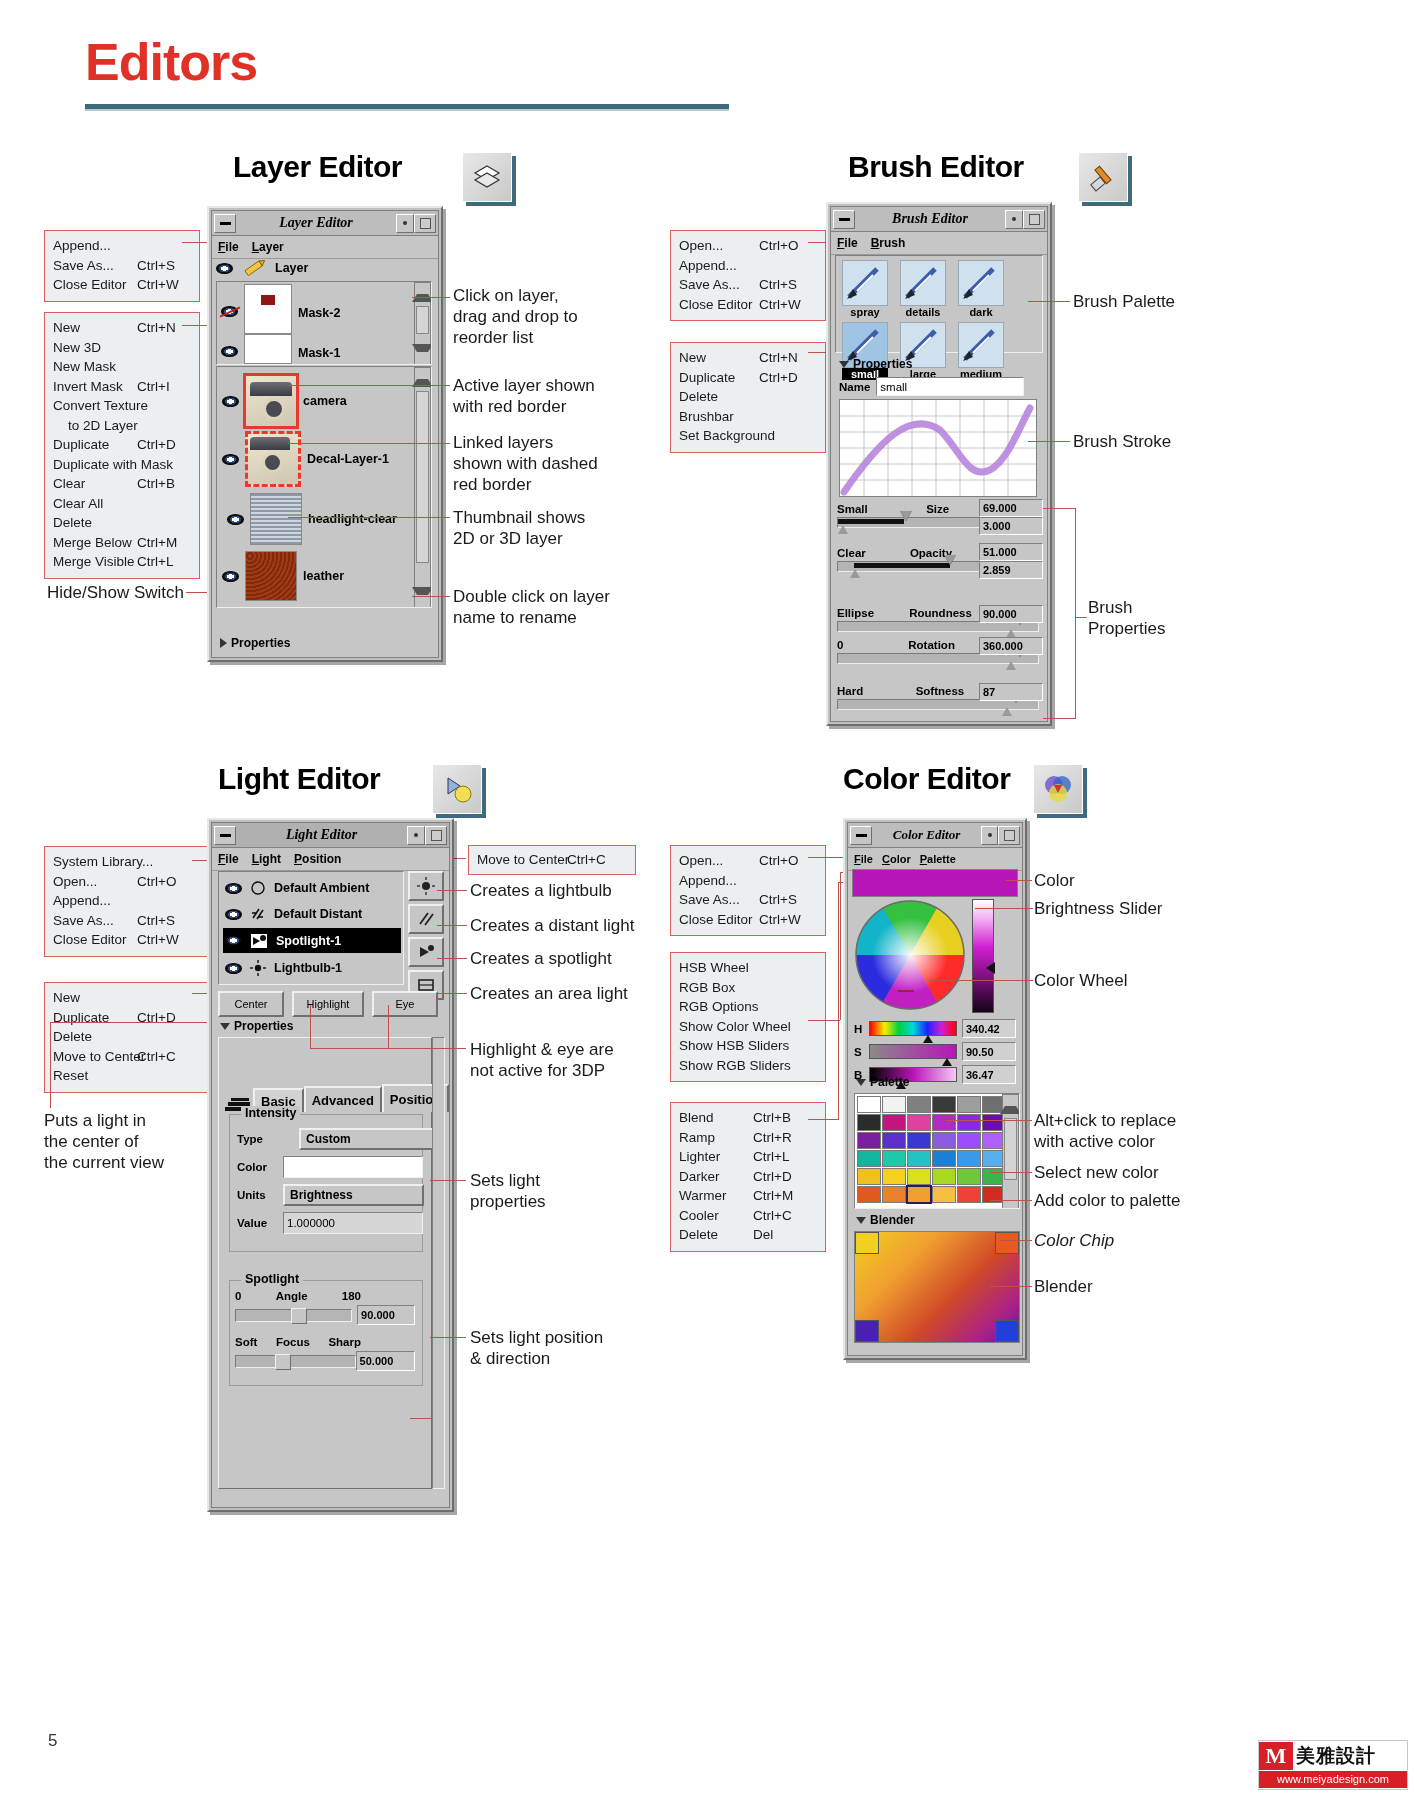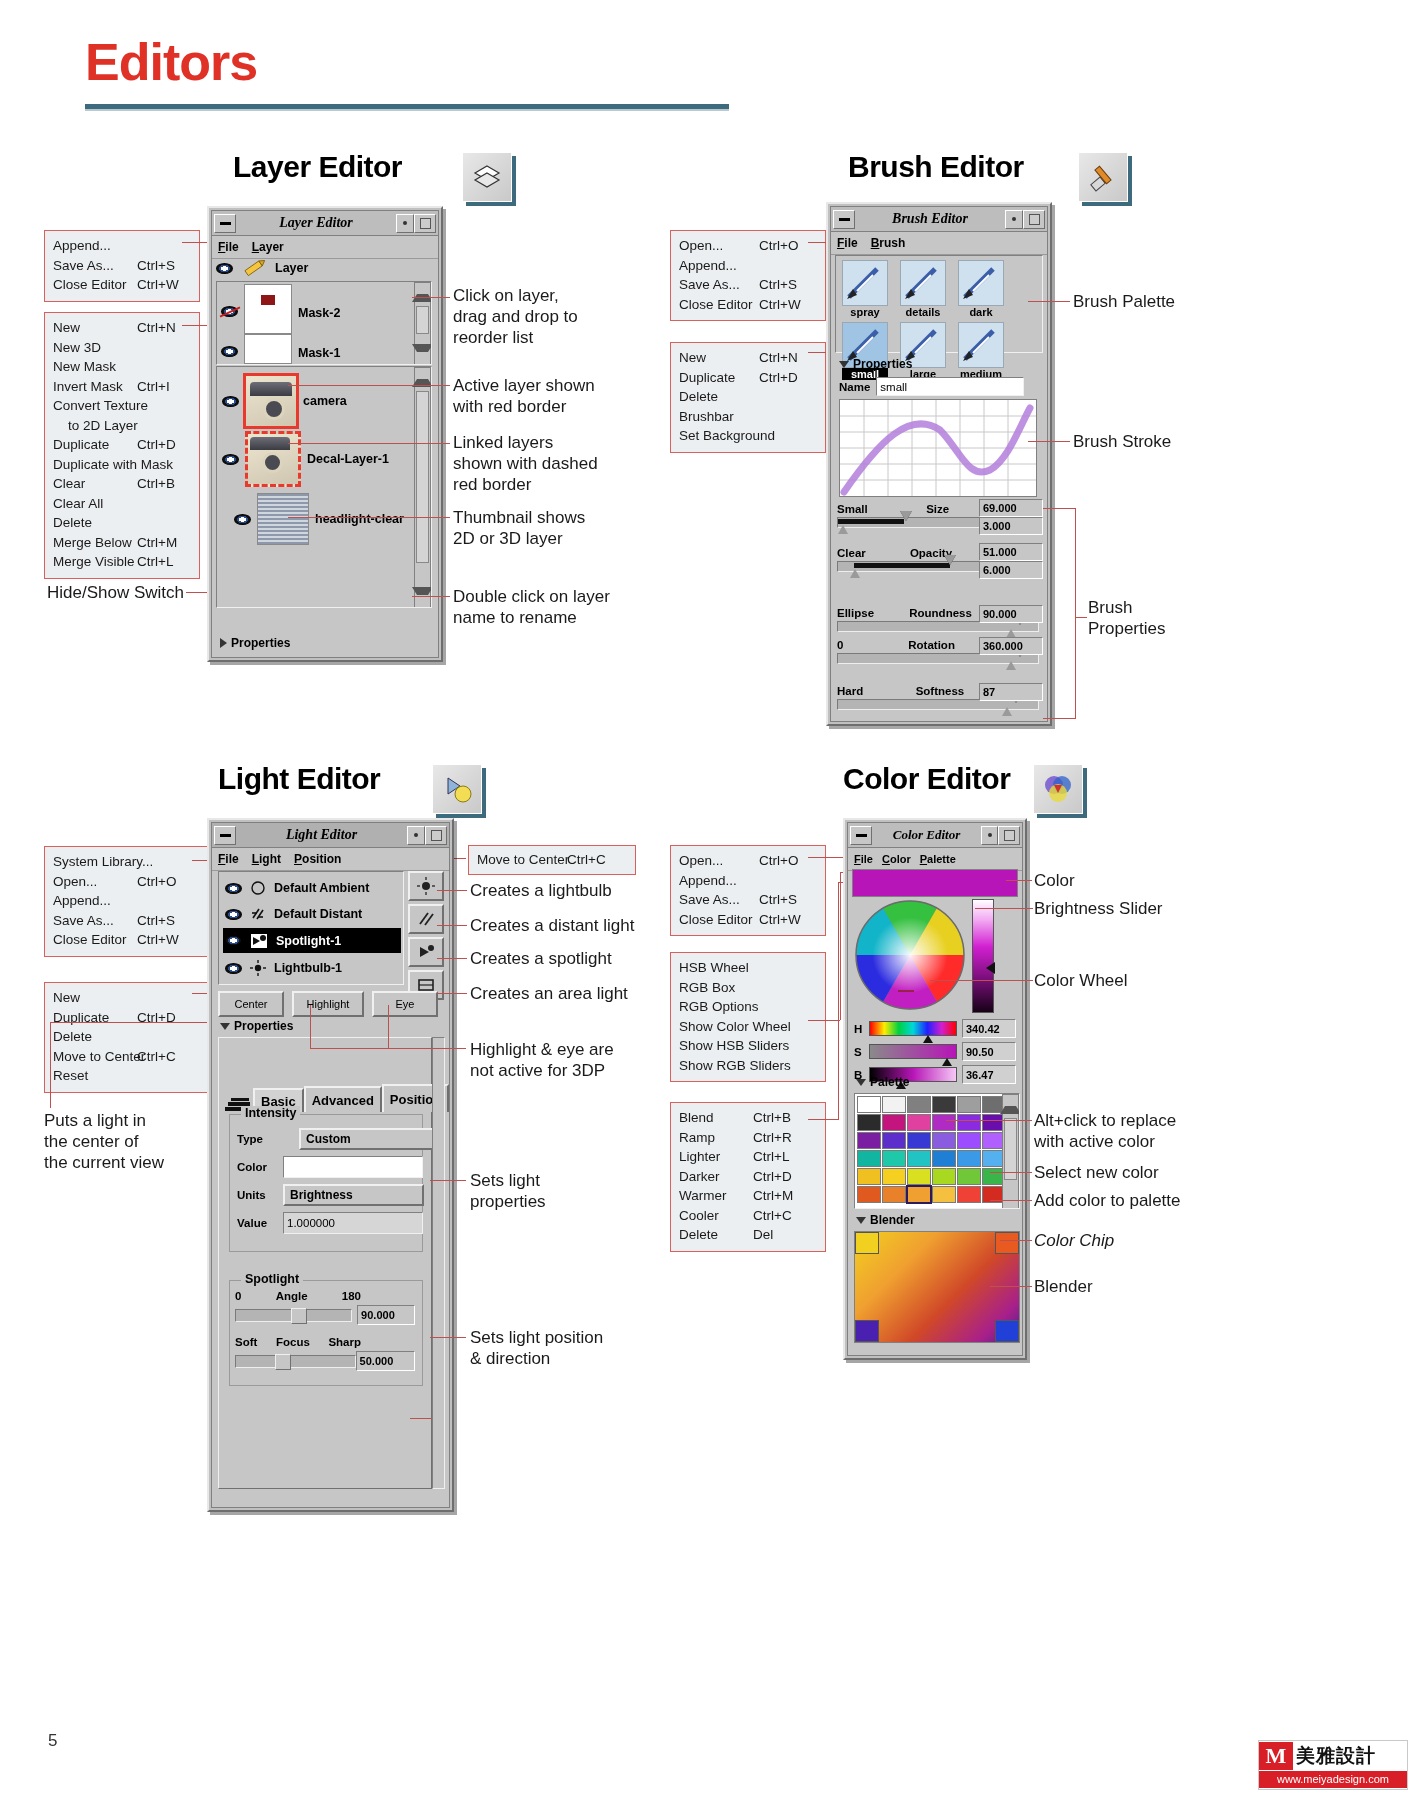--- a/index.html
+++ b/index.html
@@ -399,30 +399,39 @@
               <div class="outer"></div>
             </div>
           <div class="thumb linked" style="width:50px;height:50px;overflow:hidden;position:relative;background:linear-gradient(160deg,#efe6d0,#cfc6b2);">
             <div style="position:absolute;left:2px;top:3px;width:40px;height:13px;background:linear-gradient(180deg,#6e6e78,#3b3b44);border-radius:4px 4px 0 0;"></div>
             <div style="position:absolute;left:14px;top:18px;width:15px;height:15px;border-radius:50%;background:#4a4a52;border:3px solid #ddd4bd;"></div>
           </div>
           <span class="layer-name">Decal-Layer-1</span>
         </div>
       </div>
 
-      <div class="abs" style="left:17px;top:124px;width:195px;height:56px;text-align:center;">
+      <div class="abs" style="left:10px;top:124px;width:195px;height:56px;text-align:center;">
         <div class="layer-row">
           <div class="eye">
               <div class="outer"></div>
             </div>
           <div class="thumb" style="width:50px;height:50px;background:repeating-linear-gradient(0deg,#8d99aa 0 2px,#cfd6de 2px 4px);"></div>
           <span class="layer-name">headlight-clear</span>
         </div>
       </div>
 
+      <div class="abs" style="left:5px;top:182px;width:195px;height:54px;">
+        <div class="layer-row">
+          <div class="eye">
+              <div class="outer"></div>
+            </div>
+          <div class="thumb" style="width:50px;height:48px;background:repeating-radial-gradient(circle at 4px 4px,#a23b14 0 2px,#7e2a0c 2px 4px);"></div>
+          <span class="layer-name">leather</span>
+        </div>
+      </div>
       <div class="abs scrollbar" style="right:0;top:0;height:240px;">
         <div class="sb-arrow sb-up"></div>
         <div class="sb-thumb" style="height:170px;margin-top:2px;"></div>
         <div class="abs sb-arrow sb-dn" style="bottom:2px;"></div>
       </div>
     </div>
 
     <div class="abs prop-hdr" style="left:8px;top:425px;">
       <span class="tri-right"></span>
       <span>Properties</span>
@@ -649,21 +658,21 @@
         </div>
       <div style="margin-top:2px;">
         <div class="slot" style="position:relative;">
           <div class="fill" style="left:8%;width:48%"></div>
           <div class="knob" style="left:53%;top:-7px;"></div>
           <div class="knob-up" style="left:6%;top:7px;"></div>
         </div>
       </div>
     </div>
     <div class="abs numbox" style="left:148px;top:336px;width:56px;height:14px;">51.000</div>
-    <div class="abs numbox" style="left:148px;top:354px;width:56px;height:14px;">6.000</div>
+    <div class="abs numbox" style="left:148px;top:354px;width:56px;height:14px;">2.859</div>
 
     <div class="abs" style="left:6px;top:400px;width:202px;">
       <div style="display:flex;justify-content:space-between;">
           <span class="slab">Ellipse</span>
           <span class="slab">Roundness</span>
           <span class="slab">Circle</span>
         </div>
       <div style="margin-top:2px;">
         <div class="slot" style="position:relative;">
           <div class="knob" style="left:88%;top:-7px;"></div>

